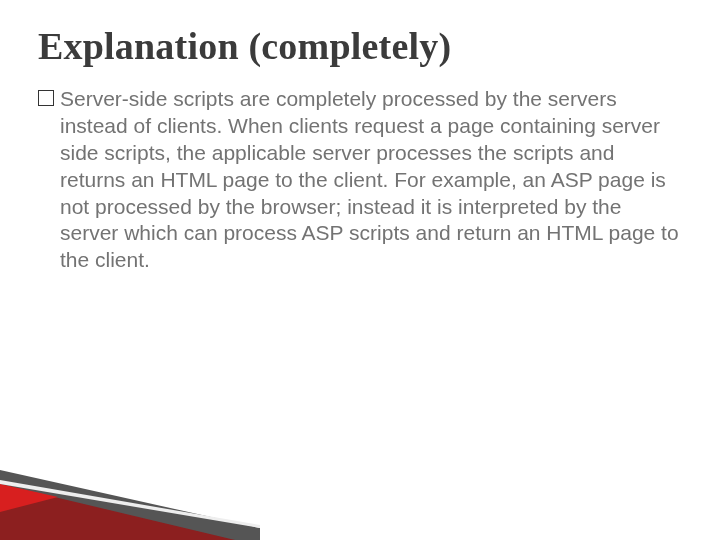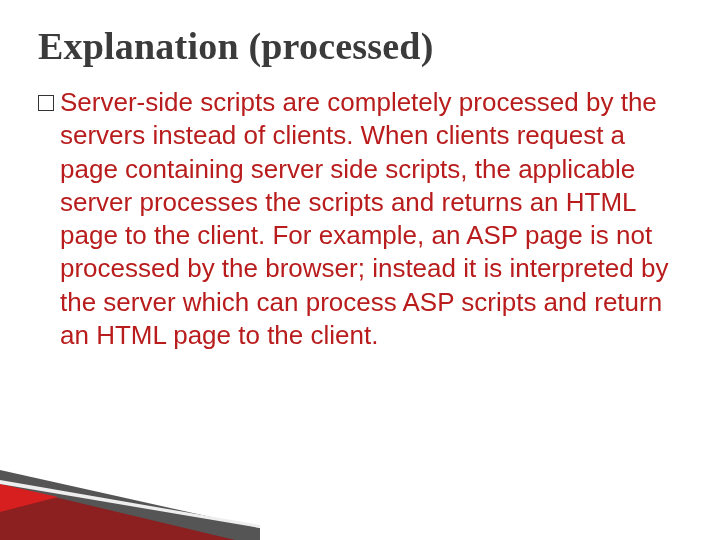--- a/index.html
+++ b/index.html
@@ -21,23 +21,23 @@
   }
   .title {
     font-family: Georgia, "Times New Roman", serif;
     font-size: 38px;
     font-weight: 700;
     color: #3b3b3b;
     margin: 4px 0 18px 0;
     letter-spacing: 0.2px;
   }
   .body {
-    font-size: 26px;
+    font-size: 21px;
     line-height: 1.28;
-    color: #b91c1c;
+    color: #737373;
     max-width: 640px;
     padding-left: 22px;
   }
   .bullet-glyph {
     display: inline-block;
     width: 14px;
     height: 14px;
     border: 1px solid #333;
     margin-left: -22px;
     margin-right: 6px;
@@ -54,21 +54,21 @@
     width: 260px;
     height: 90px;
     pointer-events: none;
   }
 </style>
 </head>
 <body>
 
 <div class="slide">
 
-  <div class="title">Explanation (processed)</div>
+  <div class="title">Explanation (completely)</div>
 
   <div class="body">
     <span class="bullet-glyph"></span><span>Server-side scripts are completely processed by the servers instead of clients. When clients request a page containing server side scripts, the applicable server processes the scripts and returns an HTML page to the client. For example, an ASP page is not processed by the browser; instead it is interpreted by the server which can process ASP scripts and return an HTML page to the client.</span>
   </div>
 
   <svg class="decoration" viewBox="0 0 260 90" preserveAspectRatio="none">
 
     <polygon points="0,20 260,78 260,90 0,90" fill="#555555"></polygon>
 
     <polygon points="0,34 235,90 0,90" fill="#8c1f1f"></polygon>

